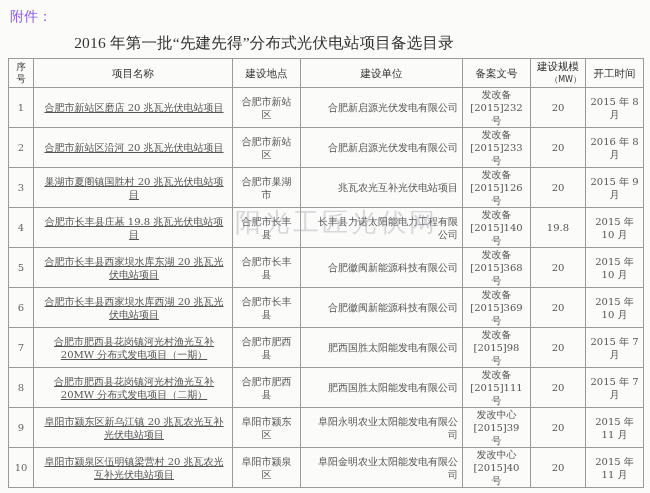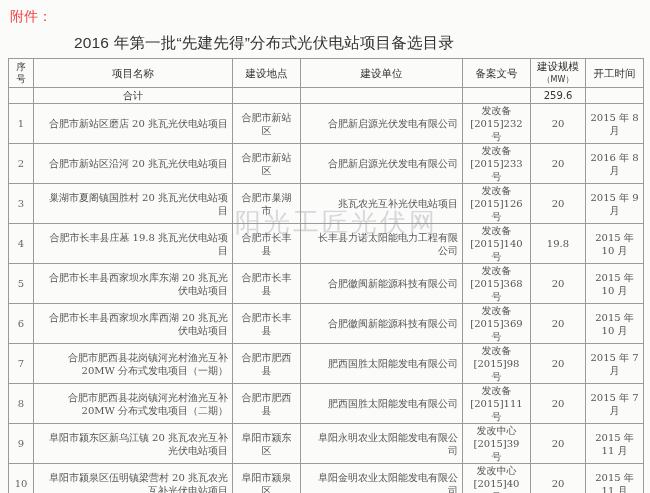--- a/index.html
+++ b/index.html
@@ -6,26 +6,26 @@
   body {
     width: 650px; height: 493px; overflow: hidden;
     background: #fbfbfa;
     font-family: "DejaVu Serif", "Liberation Serif", serif;
     color: #444;
     position: relative;
   }
   .attach {
     position: absolute; left: 10px; top: 8px;
     font-family: "DejaVu Sans", "Liberation Sans", sans-serif;
-    font-size: 14px; color: #ef4444;
+    font-size: 14px; color: #8b5cf6;
   }
   .title {
     position: absolute; left: 0; width: 528px; top: 33px;
     text-align: center;
-    font-family: Liberation Sans, sans-serif;
+    font-family: Liberation Serif, serif;
     font-size: 15.5px; color: #333; letter-spacing: 0.2px;
   }
   table {
     position: absolute; left: 8px; top: 58px;
     border-collapse: collapse;
     table-layout: fixed;
     width: 635px;
   }
   td, th {
     border: 1px solid #9a9a9a;
@@ -35,27 +35,27 @@
     color: #555;
     font-weight: normal;
     vertical-align: middle;
     overflow: hidden;
   }
   th {
     font-family: "DejaVu Sans", "Liberation Sans", sans-serif;
     color: #333; text-align: center; font-size: 10.5px;
     height: 28px;
   }
-  th .unit { font-size: 8px; display: block; }
+  th .unit { font-size: 8px; display: block; text-align: right; }
   tr.total td { height: 15px; text-align: center; color: #333;
     font-family: "DejaVu Sans", "Liberation Sans", sans-serif; }
   tr.row td { height: 27px; }
   td.c { text-align: center; }
   td.no { text-align: center; color: #666; }
-  td.name { text-align: right; padding-left: 6px; }
+  td.name { text-align: center; padding-left: 6px; text-decoration: underline; }
   td.unit { text-align: right; padding-left: 8px; }
   .watermark {
     position: absolute; left: 235px; top: 205px;
     font-family: Liberation Sans, sans-serif;
     font-size: 26px; color: rgba(150,150,160,0.35);
     letter-spacing: 3px; pointer-events: none;
   }
 </style>
 </head>
 <body>
@@ -81,29 +81,20 @@
       <th>建设单位</th>
       <th>备案文号</th>
       <th>
         <span>建设规模</span>
         <span class="unit">（MW）</span>
       </th>
       <th>开工时间</th>
     </tr>
   </thead>
   <tbody id="tbody">
-    <tr class="total">
-      <td></td>
-      <td>合计</td>
-      <td></td>
-      <td></td>
-      <td></td>
-      <td>259.6</td>
-      <td></td>
-    </tr>
   <tr class="row">
         <td class="no">1</td>
         <td class="name">合肥市新站区磨店 20 兆瓦光伏电站项目</td>
         <td class="c">合肥市新站区</td>
         <td class="unit">合肥新启源光伏发电有限公司</td>
         <td class="c">
           <div>发改备</div>
           <div>[2015]232 号</div>
         </td>
         <td class="c">20</td>

